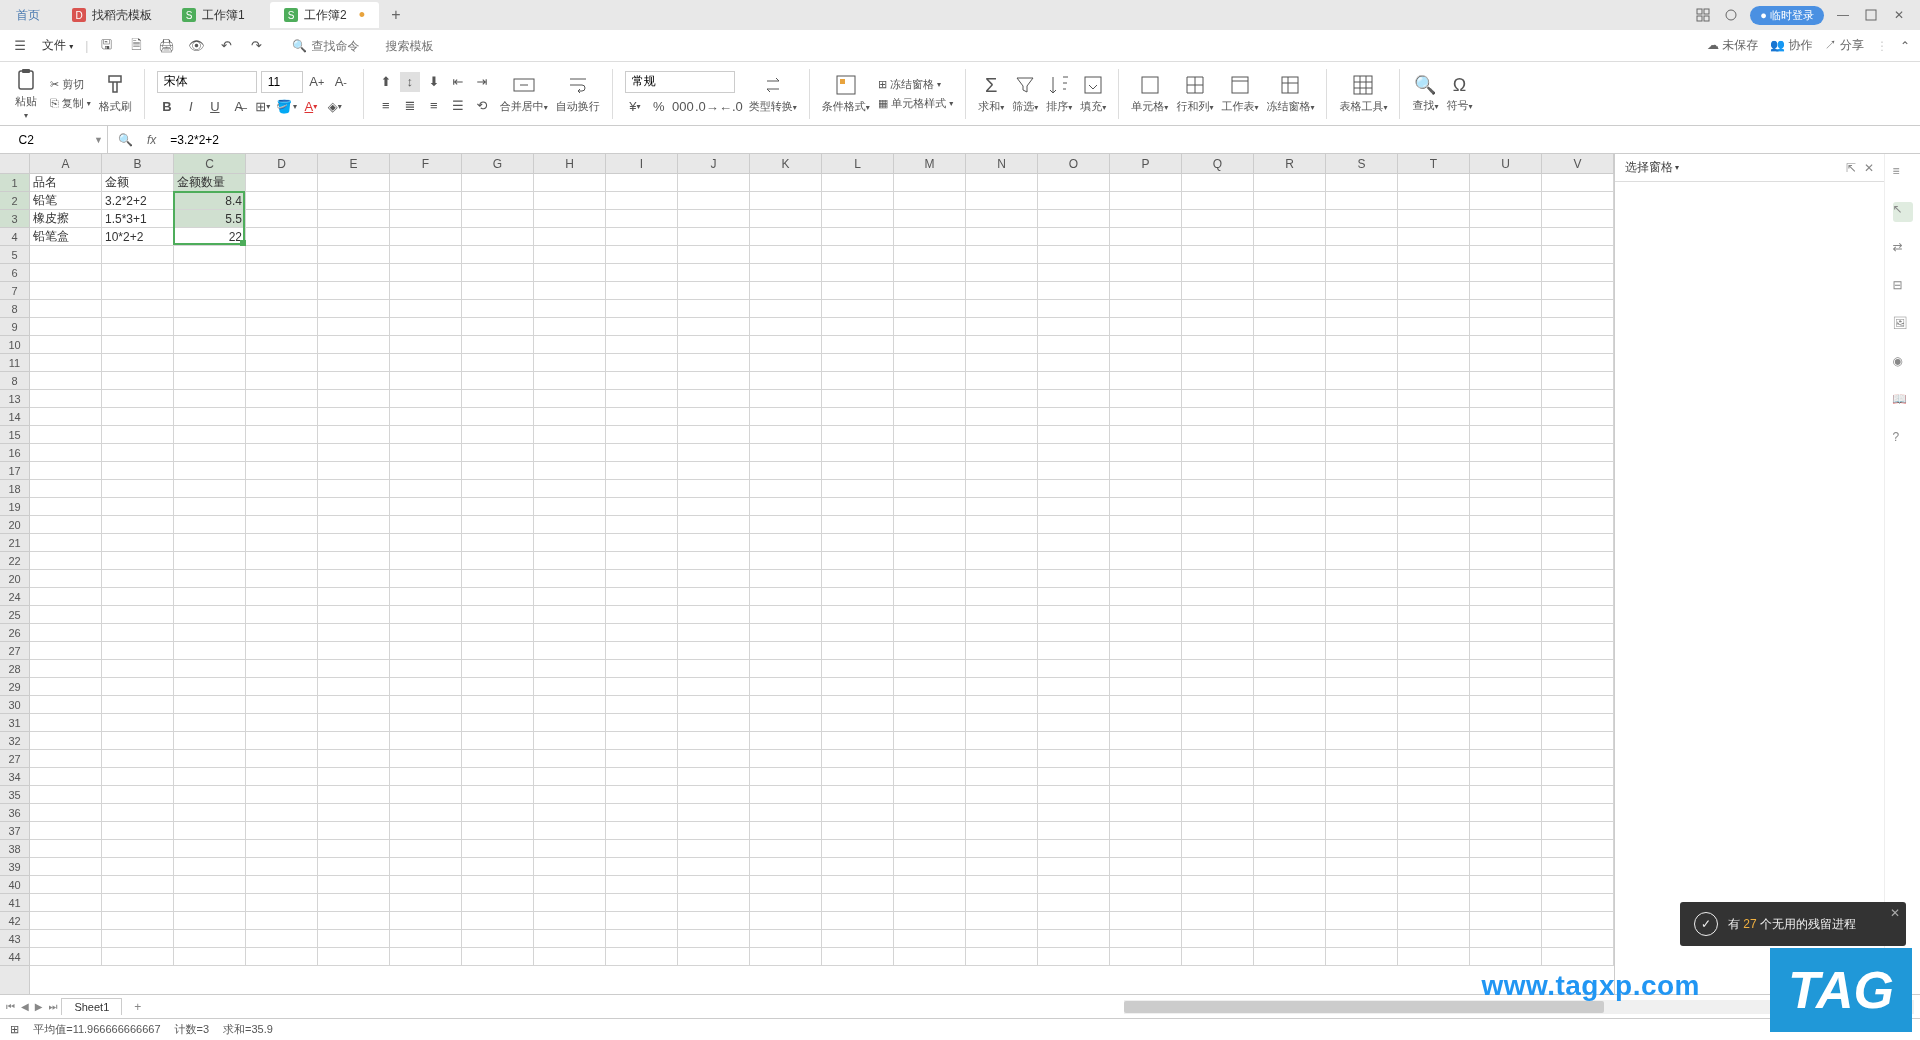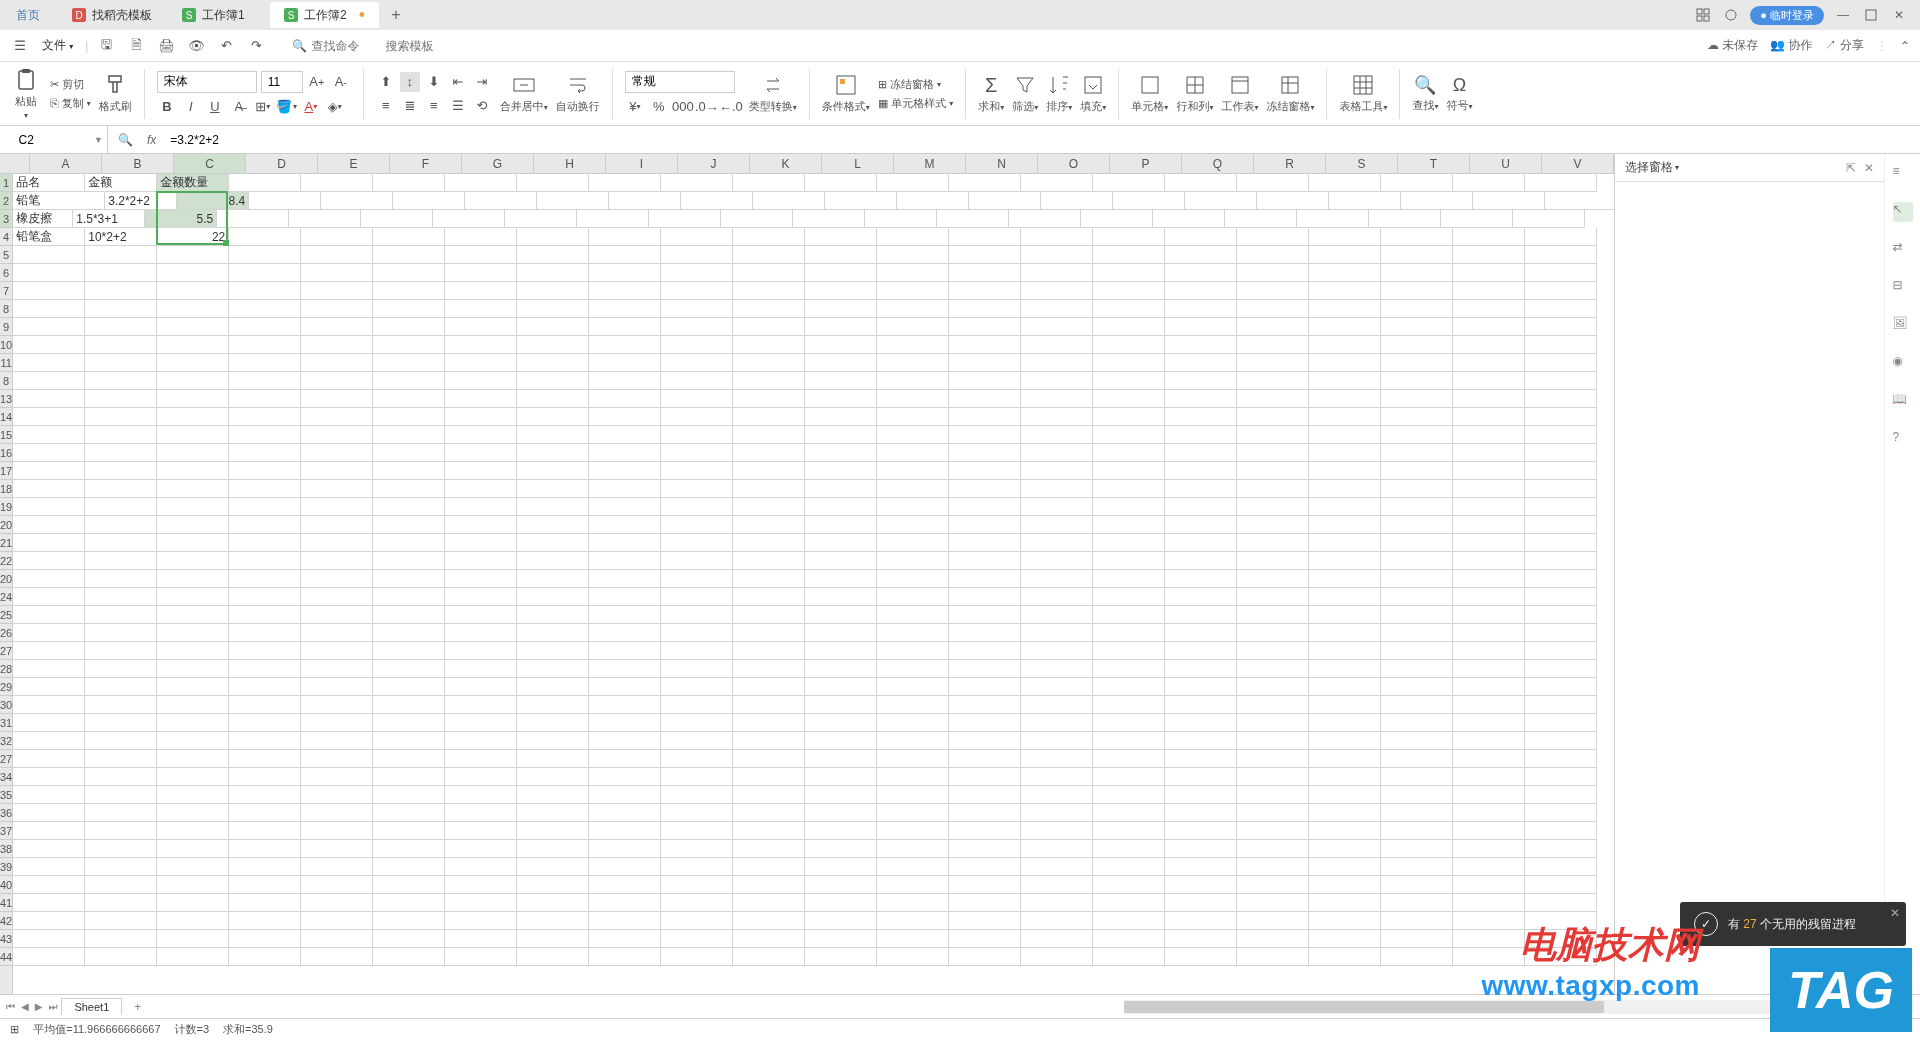--- a/index.html
+++ b/index.html
@@ -480,21 +480,21 @@
             <div class="cell" style="width: 72px;"></div>
             <div class="cell" style="width: 72px;"></div>
             <div class="cell" style="width: 72px;"></div>
             <div class="cell" style="width: 72px;"></div>
             <div class="cell" style="width: 72px;"></div>
             <div class="cell" style="width: 72px;"></div>
             <div class="cell" style="width: 72px;"></div>
             <div class="cell" style="width: 72px;"></div>
           </div>
           <div class="cell-row">
-            <div class="cell" style="width: 92px;">铅笔</div>
+            <div class="cell" style="width: 72px;">铅笔</div>
             <div class="cell" style="width: 72px;">3.2*2+2</div>
             <div class="cell r selected" style="width: 72px;">8.4</div>
             <div class="cell" style="width: 72px;"></div>
             <div class="cell" style="width: 72px;"></div>
             <div class="cell" style="width: 72px;"></div>
             <div class="cell" style="width: 72px;"></div>
             <div class="cell" style="width: 72px;"></div>
             <div class="cell" style="width: 72px;"></div>
             <div class="cell" style="width: 72px;"></div>
             <div class="cell" style="width: 72px;"></div>
@@ -504,21 +504,21 @@
             <div class="cell" style="width: 72px;"></div>
             <div class="cell" style="width: 72px;"></div>
             <div class="cell" style="width: 72px;"></div>
             <div class="cell" style="width: 72px;"></div>
             <div class="cell" style="width: 72px;"></div>
             <div class="cell" style="width: 72px;"></div>
             <div class="cell" style="width: 72px;"></div>
             <div class="cell" style="width: 72px;"></div>
           </div>
           <div class="cell-row">
-            <div class="cell" style="width: 60px;">橡皮擦</div>
+            <div class="cell" style="width: 72px;">橡皮擦</div>
             <div class="cell" style="width: 72px;">1.5*3+1</div>
             <div class="cell r selected" style="width: 72px;">5.5</div>
             <div class="cell" style="width: 72px;"></div>
             <div class="cell" style="width: 72px;"></div>
             <div class="cell" style="width: 72px;"></div>
             <div class="cell" style="width: 72px;"></div>
             <div class="cell" style="width: 72px;"></div>
             <div class="cell" style="width: 72px;"></div>
             <div class="cell" style="width: 72px;"></div>
             <div class="cell" style="width: 72px;"></div>
@@ -1567,16 +1567,15 @@
   <span>求和=35.9</span>
 </div>
 
 <div class="notif" style="bottom:94px;right:14px">
   <div class="notif-shield">✓</div>
   <span><span>有</span> <span class="num">27</span> <span>个无用的残留进程</span></span>
   <span class="notif-close">✕</span>
 </div>
 
 <div class="watermark" style="bottom:38px;right:220px">
-  <div class="wm-cn">电脑技术网</div>
   <div class="wm-url">www.tagxp.com</div>
 </div>
 <div class="tag-box">TAG</div>
 
 </body></html>

